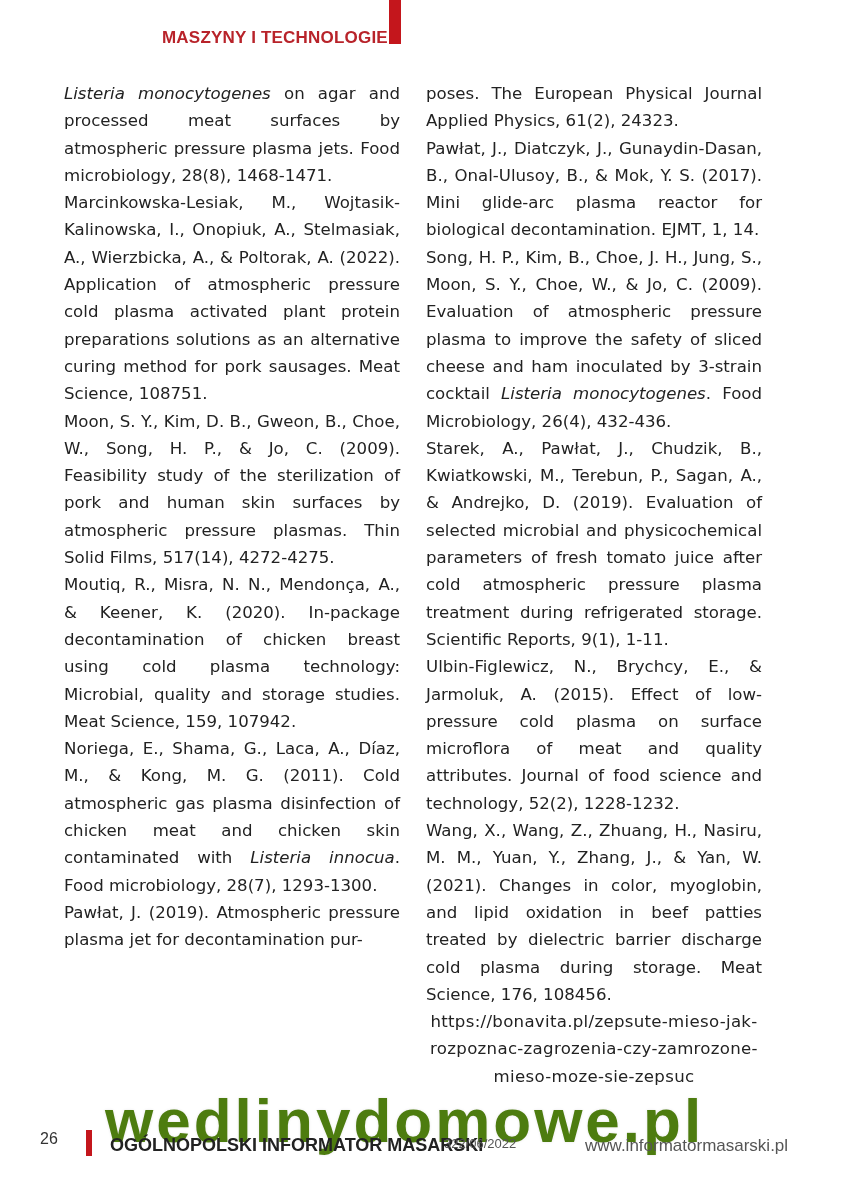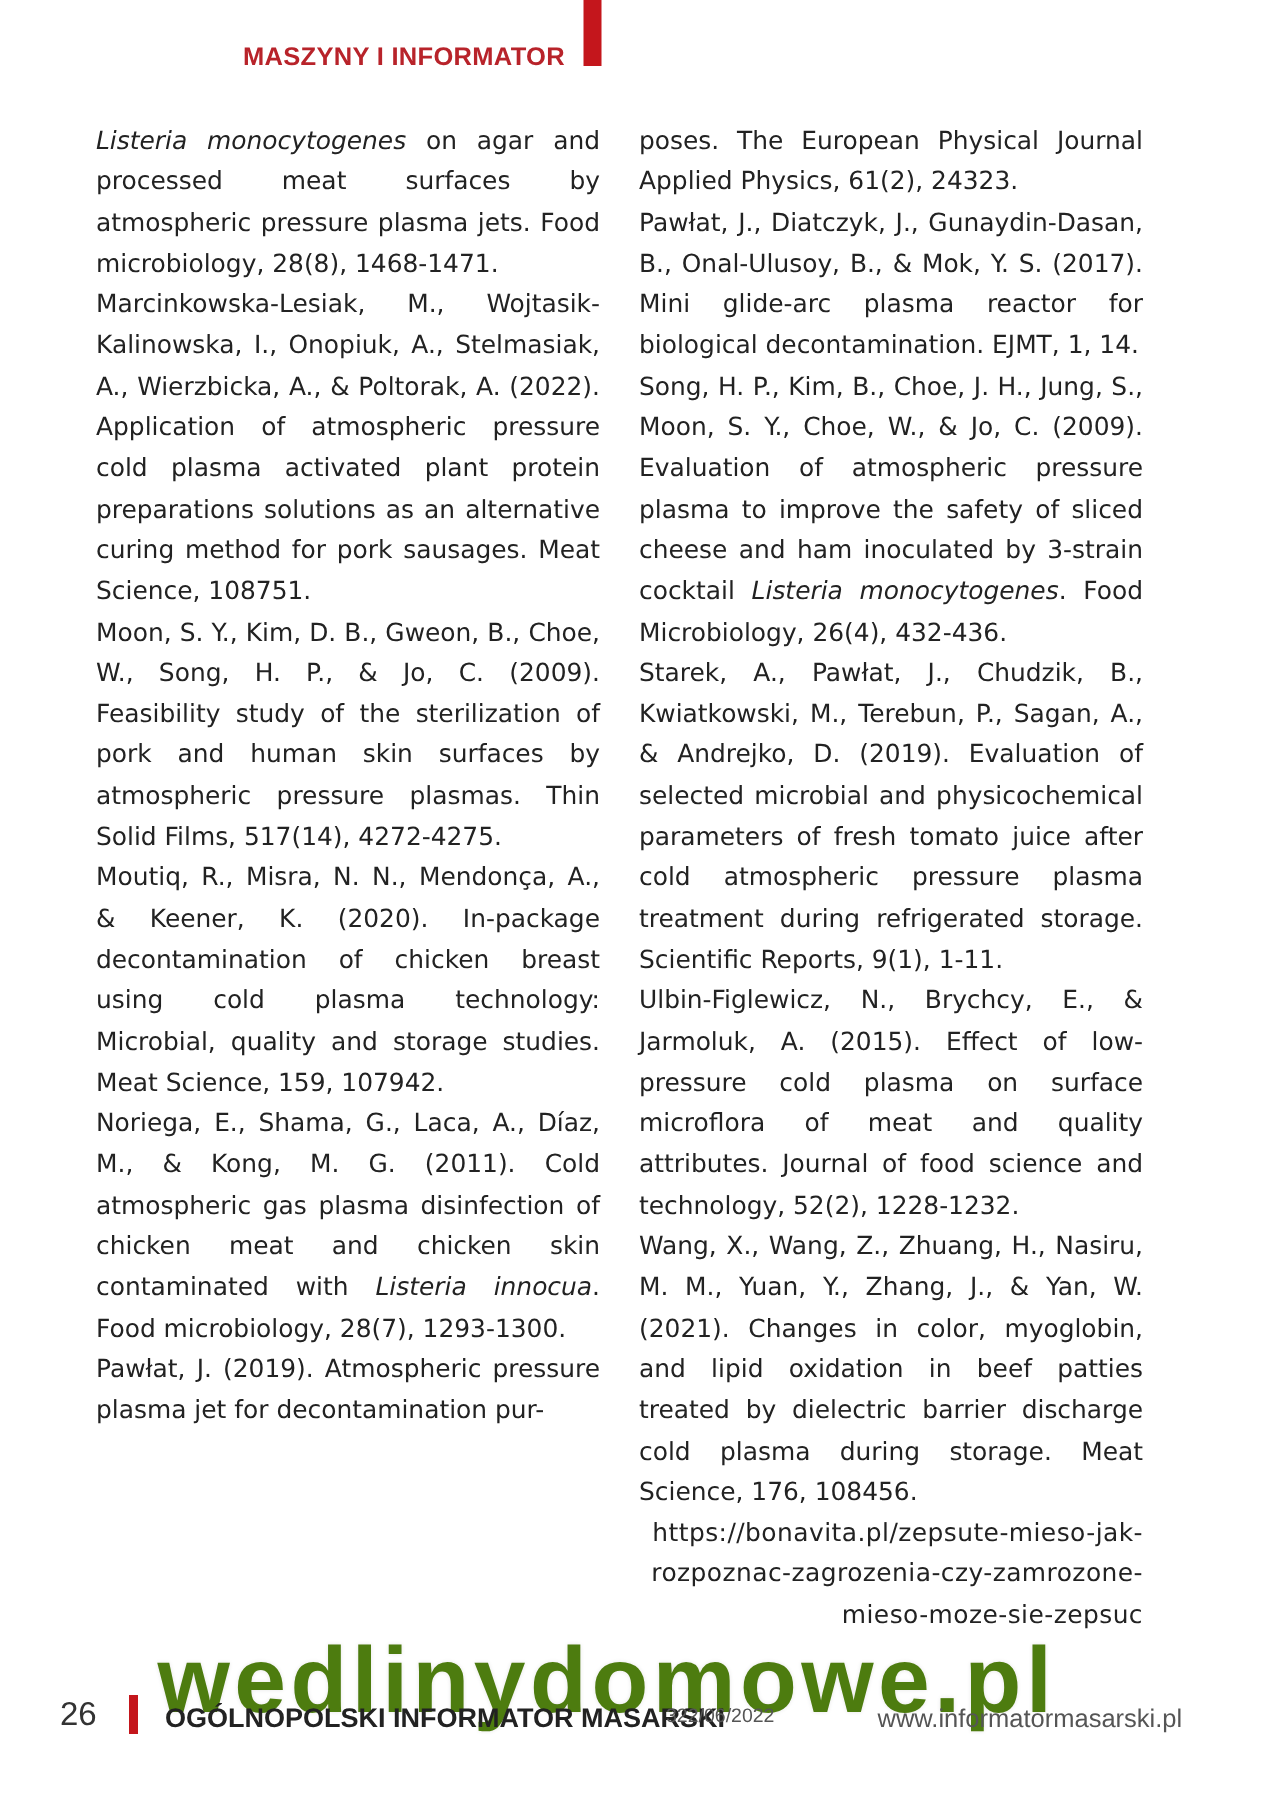--- a/index.html
+++ b/index.html
@@ -4,33 +4,33 @@
 <style>
   html, body { margin:0; padding:0; background:#ffffff; }
   body { width:843px; height:1200px; position:relative; overflow:hidden; font-family:"DejaVu Sans", sans-serif; color:#222222; }
   .section-title { position:absolute; left:162px; top:28px; font-family:"Liberation Sans", sans-serif; font-weight:bold; font-size:17px; color:#b8232a; letter-spacing:0.2px; }
   .top-bar { position:absolute; left:389px; top:0; width:12px; height:44px; background:#c4161c; }
   .col { position:absolute; top:80px; width:336px; font-size:16.6px; line-height:27.3px; text-align:justify; color:#222; }
   .col.left { left:64px; }
   .col.right { left:426px; }
   .ref { margin:0; }
   .ref i { font-style:italic; }
-  .url { letter-spacing:0.3px; text-align:right; }
+  .url { letter-spacing:0.3px; text-align:center; }
   .watermark { position:absolute; left:105px; top:1085px; font-family:"Liberation Sans", sans-serif; font-weight:bold; font-size:62px; color:#4d7c0f; letter-spacing:3px; text-shadow:0 0 3px #e6e6e6; }
   .footer { position:absolute; top:1130px; left:0; width:843px; height:30px; }
-  .page-num { position:absolute; left:40px; top:0; font-family:"Liberation Sans", sans-serif; font-size:22px; color:#333; }
+  .page-num { position:absolute; left:40px; top:0; font-family:"Liberation Sans", sans-serif; font-size:16px; color:#333; }
   .footer-bar { position:absolute; left:86px; top:0; width:6px; height:26px; background:#c4161c; }
   .mag-name { position:absolute; left:110px; top:5px; font-family:"Liberation Sans", sans-serif; font-weight:bold; font-size:18px; color:#222; }
   .issue { position:absolute; left:402px; top:6px; font-family:"Liberation Sans", sans-serif; font-size:13px; color:#555;margin-left:42px; }
   .website { position:absolute; left:585px; top:6px; font-family:"Liberation Sans", sans-serif; font-size:17px; color:#555; }
 </style>
 </head>
 <body>
 
-<div class="section-title">MASZYNY I INFORMATOR</div>
+<div class="section-title">MASZYNY I TECHNOLOGIE</div>
 <div class="top-bar"></div>
 
 <div class="col left" id="col-left">
     <p class="ref"><i>Listeria monocytogenes</i><span> on agar and processed meat surfaces by atmospheric pressure plasma jets. Food microbiology, 28(8), 1468-1471.</span></p>
     <p class="ref"><span>Marcinkowska-Lesiak, M., Wojtasik-Kalinowska, I., Onopiuk, A., Stelmasiak, A., Wierzbicka, A., &amp; Poltorak, A. (2022). Application of atmospheric pressure cold plasma activated plant protein preparations solutions as an alternative curing method for pork sausages. Meat Science, 108751.</span></p>
     <p class="ref"><span>Moon, S. Y., Kim, D. B., Gweon, B., Choe, W., Song, H. P., &amp; Jo, C. (2009). Feasibility study of the sterilization of pork and human skin surfaces by atmospheric pressure plasmas. Thin Solid Films, 517(14), 4272-4275.</span></p>
     <p class="ref"><span>Moutiq, R., Misra, N. N., Mendonça, A., &amp; Keener, K. (2020). In-package decontamination of chicken breast using cold plasma technology: Microbial, quality and storage studies. Meat Science, 159, 107942.</span></p>
     <p class="ref"><span>Noriega, E., Shama, G., Laca, A., Díaz, M., &amp; Kong, M. G. (2011). Cold atmospheric gas plasma disinfection of chicken meat and chicken skin contaminated with </span><i>Listeria innocua</i><span>. Food microbiology, 28(7), 1293-1300.</span></p>
     <p class="ref"><span>Pawłat, J. (2019). Atmospheric pressure plasma jet for decontamination pur-</span></p>
   </div>

